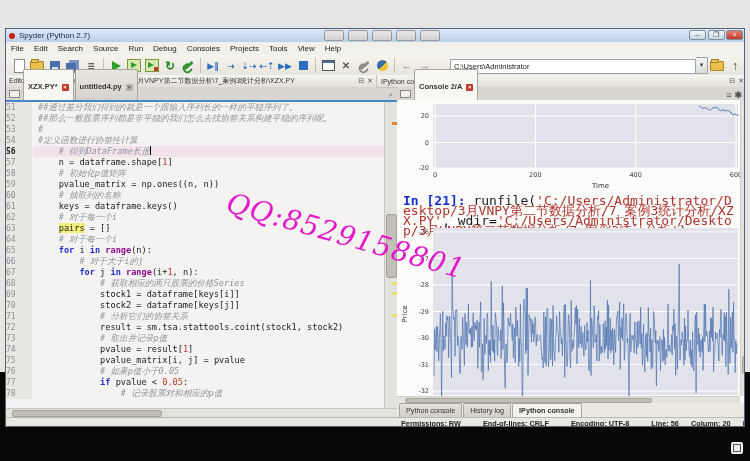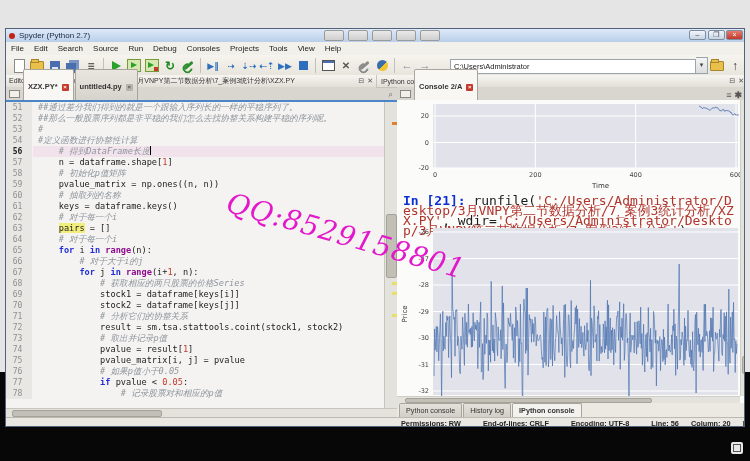--- a/index.html
+++ b/index.html
@@ -63,21 +63,21 @@
     border:1px solid #a8a59c;border-bottom:none;background:linear-gradient(#e9e6df,#d6d3cc);margin-right:1px;border-radius:2px 2px 0 0;}
   .tab.active{background:#f8f7f4;}
   .tab-close{width:7px;height:7px;margin-left:4px;background:#c43a2a;color:#fff;font-size:6px;line-height:7px;text-align:center;border-radius:1px;}
   .tab-close.gray{background:#b6b3aa;color:#555;}
   .newtab-btn{width:13px;height:11px;margin:0 2px 1px 2px;display:flex;align-items:center;justify-content:center;}
   .mini-folder{width:9px;height:6px;border:1px solid #888;background:#f2efe8;position:relative;}
   .blue-focus-line{position:absolute;height:2px;background:#4a86c8;}
   
   #editor-code{position:absolute;left:0;background:#f4f3f1;overflow:hidden;}
   .code-row{position:relative;height:11px;line-height:11px;white-space:pre;font-family:"DejaVu Sans Mono",monospace;font-size:8.6px;}
-  .gutter{position:absolute;left:0;top:0;width:26px;text-align:center;color:#8f8f8f;font-size:8px;
+  .gutter{position:absolute;left:0;top:0;width:26px;text-align:left;color:#8f8f8f;font-size:8px;
     background:#e8e7e4;padding-right:3px;box-sizing:border-box;height:11px;}
   .gutter.cur{color:#222;font-weight:bold;}
   .code-text{position:absolute;left:32px;top:0;right:2px;overflow:hidden;height:11px;}
   .row-hl{position:absolute;left:27px;right:0;top:0;height:11px;background:#f2e2ec;}
   .tok-t{color:#1c1c1c}.tok-k{color:#2430d6;font-weight:bold}.tok-c{color:#8f969e;font-style:italic}
   .tok-b{color:#8e0b8e;font-weight:bold}.tok-n{color:#c13a28}.tok-fn{color:#111;font-weight:bold}
   .tok-hl{background:#f2ee7e;color:#1c1c1c}
   .caret{display:inline-block;width:1px;height:9px;background:#000;vertical-align:-1px;}
   .vscroll{position:absolute;background:#e4e2dd;border-left:1px solid #c8c5bc;}
   .vthumb{position:absolute;left:1px;right:1px;background:#c2bfb6;border:1px solid #a5a29a;border-radius:2px;}

